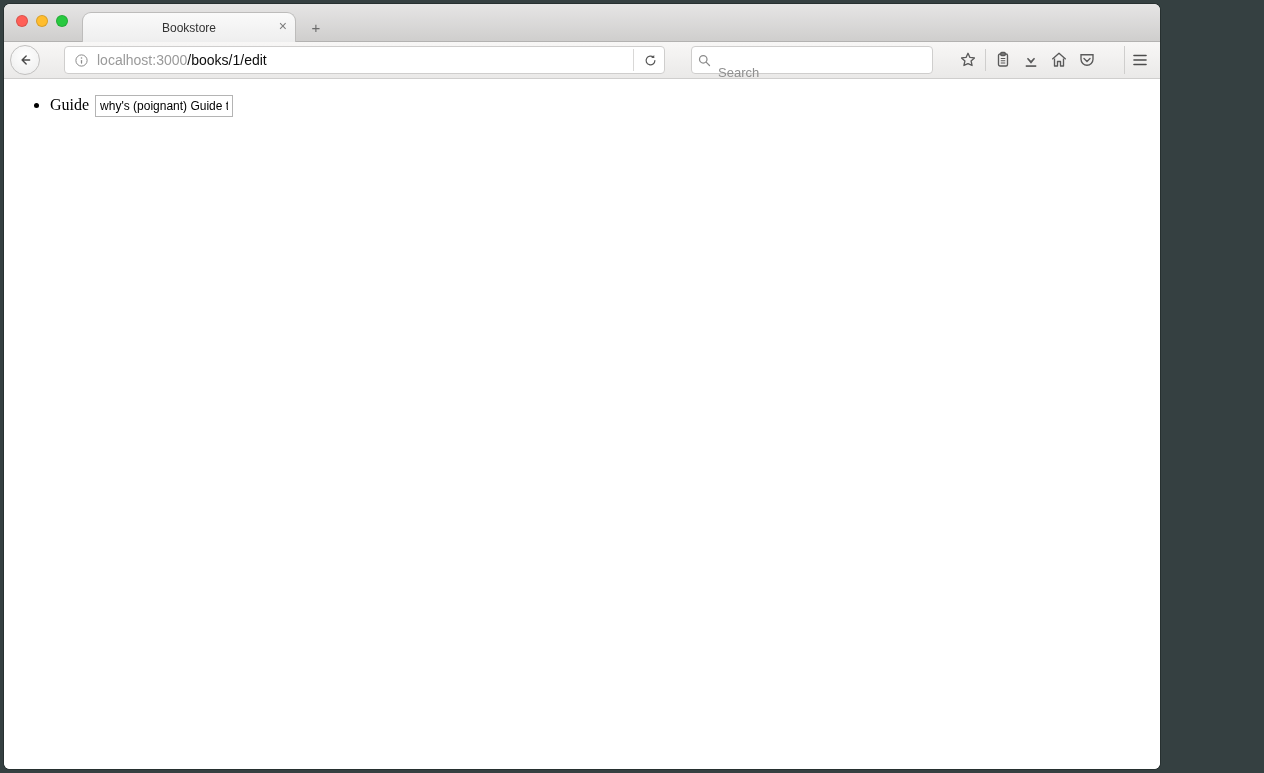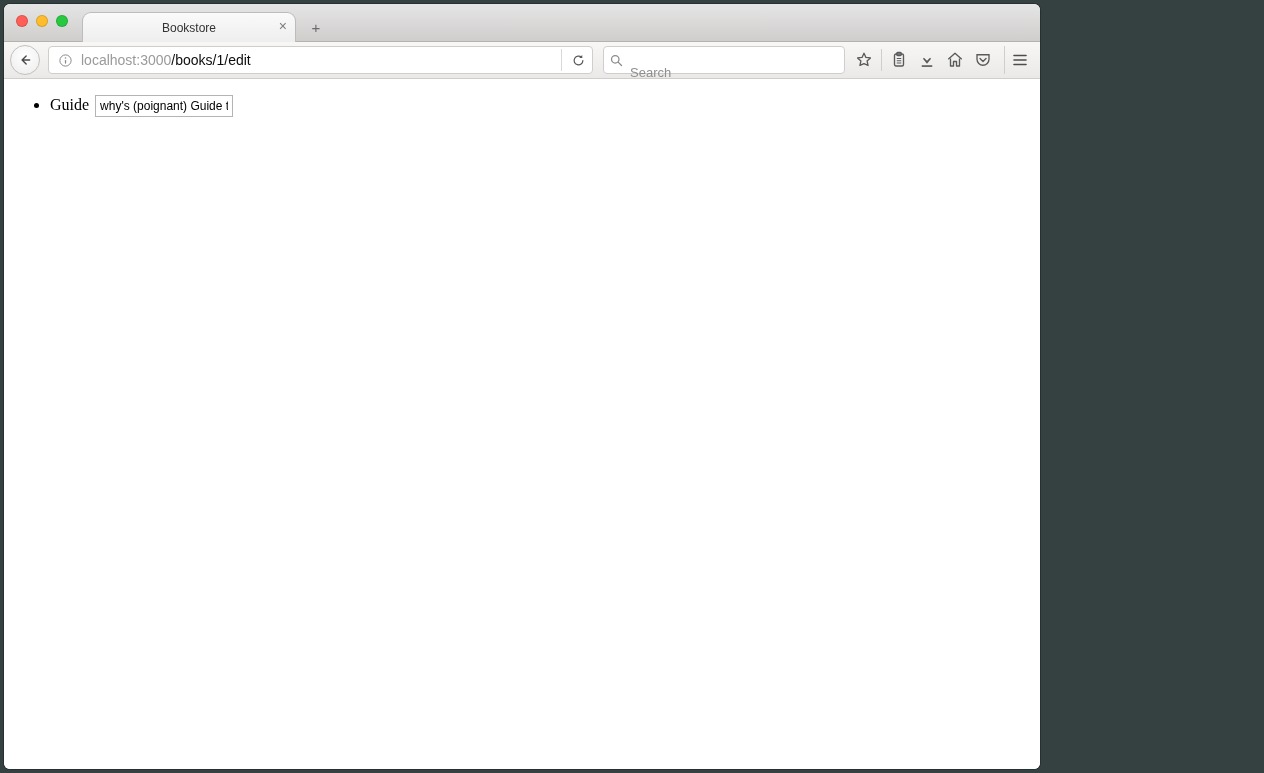--- a/index.html
+++ b/index.html
@@ -9,21 +9,21 @@
       font-family: -apple-system, BlinkMacSystemFont, "Helvetica Neue", Arial, sans-serif;
       background: #354041;
       width: 1264px;
       height: 773px;
       overflow: hidden;
     }
     .window {
       position: absolute;
       left: 4px;
       top: 4px;
-      width: 1036px;
+      width: 1156px;
       height: 765px;
       background: #ffffff;
       border-radius: 6px;
       box-shadow: 0 0 0 1px rgba(0,0,0,0.25);
       overflow: hidden;
       display: flex;
       flex-direction: column;
     }
     
     .titlebar {
@@ -82,21 +82,21 @@
     }
 
     
     .navbar {
       height: 37px;
       background: linear-gradient(#f8f7f6,#eae9e8);
       border-bottom: 1px solid #cfcecd;
       display:flex;
       align-items:center;
       padding: 0 6px;
-      gap:4px;
+      gap:20px;
     }
     .back-btn {
       width: 30px; height: 30px;
       border-radius: 50%;
       background: radial-gradient(circle at 50% 35%, #ffffff, #ececec);
       border: 1px solid #c2c1c0;
       display:flex;align-items:center;justify-content:center;
     }
     .back-btn svg { width:14px;height:14px; }
     .urlwrap {

